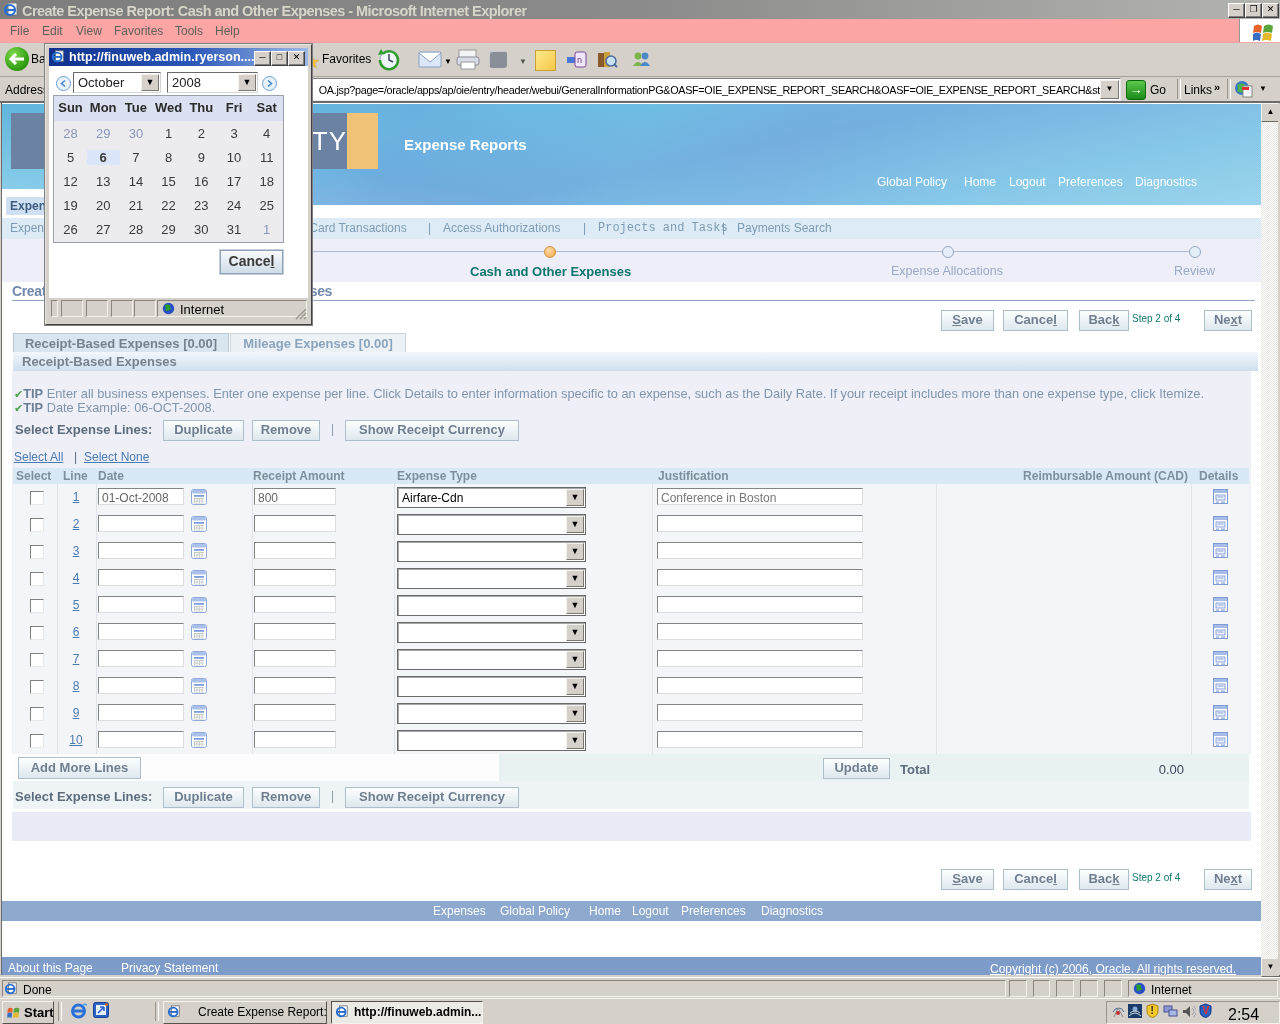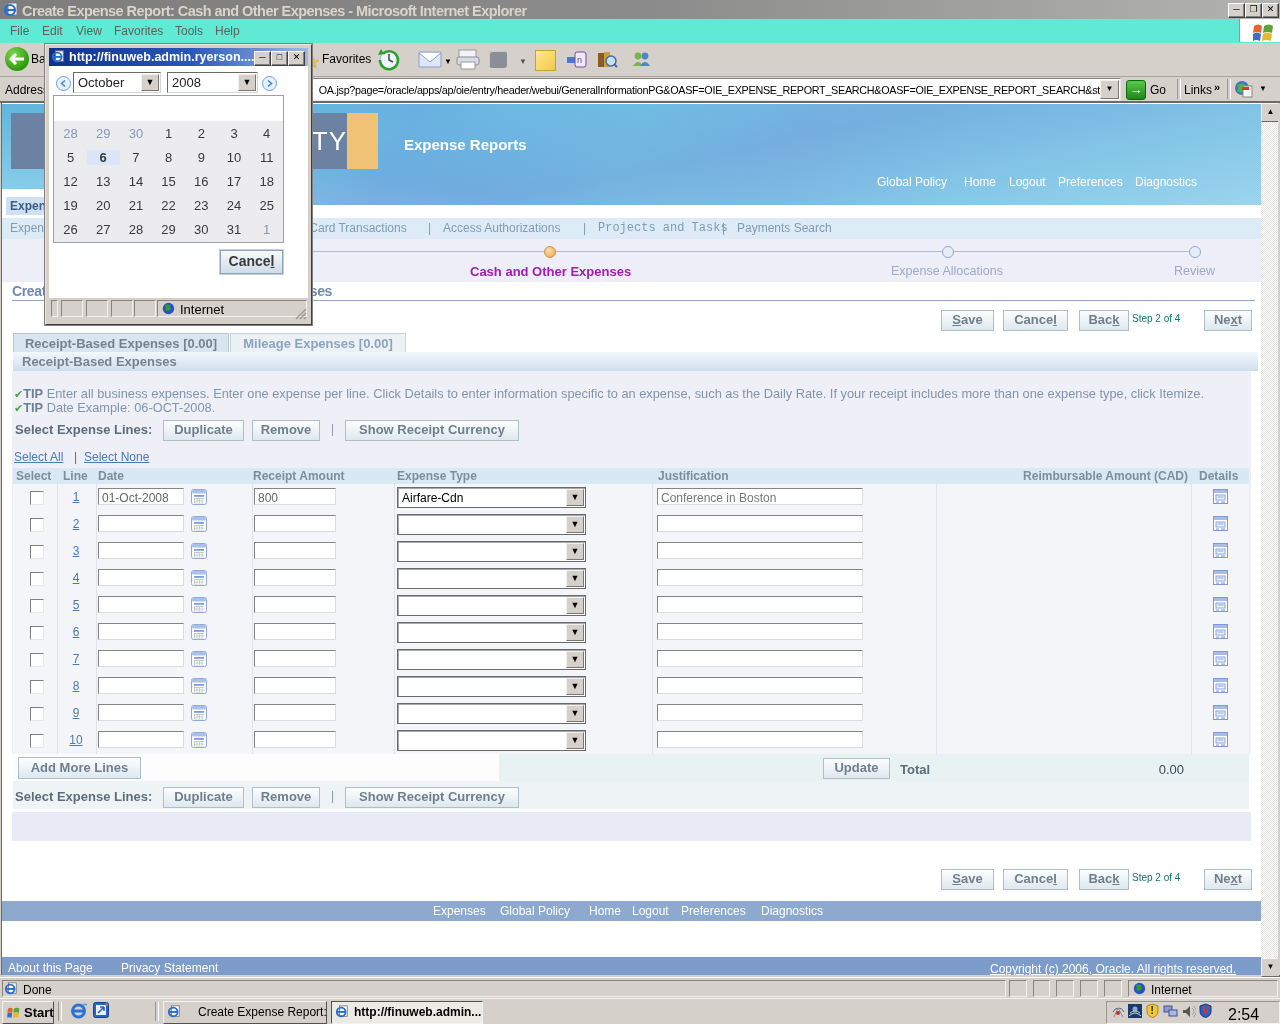--- a/index.html
+++ b/index.html
@@ -5,21 +5,21 @@
   html,body{margin:0;padding:0;}
   #screen{position:relative;width:1280px;height:1024px;background:#d5d1ca;overflow:hidden;
     font-family:"Liberation Sans",sans-serif;}
   .abs{position:absolute;}
   
   #titlebar{left:0;top:0;width:1280px;height:19px;
     background:linear-gradient(90deg,#7d7d7d 0%,#8b8b8b 50%,#b3b3af 100%);}
   #titlebar .ttext{left:22px;top:3px;font-size:14.5px;letter-spacing:-0.55px;font-weight:bold;color:#d8d4ca;white-space:nowrap;}
   .winbtn{width:15px;height:13px;background:#d5d1ca;border:1px solid;border-color:#fff #404040 #404040 #fff;
      box-shadow:inset -1px -1px 0 #808080;font-size:9px;line-height:11px;text-align:center;color:#000;top:3px;}
-  #menubar{left:0;top:19px;width:1280px;height:24px;background:#5eead4;border-bottom:1px solid #fff;}
+  #menubar{left:0;top:19px;width:1280px;height:24px;background:#fca5a5;border-bottom:1px solid #fff;}
   .menuitem{top:5px;font-size:12px;color:#62605a;}
   #winlogo{left:1239px;top:19px;width:40px;height:23px;background:#fff;border-left:1px solid #9a968e;}
   #toolbar{left:0;top:43px;width:1280px;height:33px;background:#d5d1ca;border-bottom:1px solid #a8a49c;}
   #addrbar{left:0;top:77px;width:1280px;height:24px;background:#d5d1ca;}
   #clientborder{left:0;top:101px;width:1280px;height:2px;background:#6a6a6a;}
   .tbsep{top:47px;width:2px;height:26px;border-left:1px solid #9a968e;border-right:1px solid #fff;}
   
   #client{left:2px;top:103px;width:1259px;height:872px;background:#fff;overflow:hidden;}
   
   #banner{left:0;top:1px;width:1259px;height:101px;
@@ -273,21 +273,21 @@
       <span style="left:596px;font-family:Liberation Mono, monospace;">Projects and Tasks</span>
       <span style="left:720px;">|</span>
       <span style="left:735px;">Payments Search</span>
     </div>
     <div class="abs" id="trainband">
       <div class="abs" id="trainline"></div>
       <div class="abs traindot" style="left:295px;background:#e8f0f8;border:1px solid #94aac4;"></div>
       <div class="abs traindot" style="left:542px;background:radial-gradient(circle at 35% 30%,#fcdCA8,#f0a848);border:1px solid #d09040;"></div>
       <div class="abs traindot" style="left:940px;background:#e4eef8;border:1px solid #94aac4;"></div>
       <div class="abs traindot" style="left:1187px;background:#e4eef8;border:1px solid #94aac4;"></div>
-      <div class="abs tlabel" style="left:468px;color:#a21caf;font-weight:bold;font-size:13px;">Cash and Other Expenses</div>
+      <div class="abs tlabel" style="left:468px;color:#0f766e;font-weight:bold;font-size:13px;">Cash and Other Expenses</div>
       <div class="abs tlabel" style="left:889px;color:#9aaac8;">Expense Allocations</div>
       <div class="abs tlabel" style="left:1172px;color:#9aaac8;">Review</div>
     </div>
     <div class="abs" id="pagetitle">Create Expense Report: Cash and Other Expenses</div>
     <div class="abs" id="titleline"></div>
 
     <div class="abs obtn" style="left:939px;top:207px;width:51px;"><u>S</u>ave</div>
     <div class="abs obtn" style="left:1001px;top:207px;width:63px;">Cance<u>l</u></div>
     <div class="abs obtn" style="left:1077px;top:207px;width:48px;">Bac<u>k</u></div>
     <span class="abs steptxt" style="left:1130px;top:210px;">Step 2 of 4</span>
@@ -898,20 +898,29 @@
           <div class="carw">▼</div>
       </div>
       <div class="pcombo" style="left:118px;width:89px;">
         <span class="ctext">2008</span>
           <div class="carw">▼</div>
       </div>
       <div class="circbtn" style="left:213px;top:10px;"><svg width="13" height="13" viewBox="0 0 13 13">
             <path d="M5 3.5 L8.5 6.5 L5 9.5" stroke="#4888cc" stroke-width="1.6" fill="none"></path>
           </svg></div>
       <div id="calgrid">
+        <div id="calhead">
+            <span class="dayn" style="left:0px;">Sun</span>
+            <span class="dayn" style="left:32.7px;">Mon</span>
+            <span class="dayn" style="left:65.4px;">Tue</span>
+            <span class="dayn" style="left:98.10000000000001px;">Wed</span>
+            <span class="dayn" style="left:130.8px;">Thu</span>
+            <span class="dayn" style="left:163.5px;">Fri</span>
+            <span class="dayn" style="left:196.20000000000002px;">Sat</span>
+          </div>
         <div id="calbody">
             <span class="dnum dgray" style="left:0px;top:5px;">28</span>
             <span class="dnum dgray" style="left:32.7px;top:5px;">29</span>
             <span class="dnum dgray" style="left:65.4px;top:5px;">30</span>
             <span class="dnum" style="left:98.10000000000001px;top:5px;">1</span>
             <span class="dnum" style="left:130.8px;top:5px;">2</span>
             <span class="dnum" style="left:163.5px;top:5px;">3</span>
             <span class="dnum" style="left:196.20000000000002px;top:5px;">4</span>
             <span class="dnum" style="left:0px;top:29px;">5</span>
             <span class="dnum" style="left:32.7px;top:29px;font-weight:bold;background:#dce6fa;">6</span>

